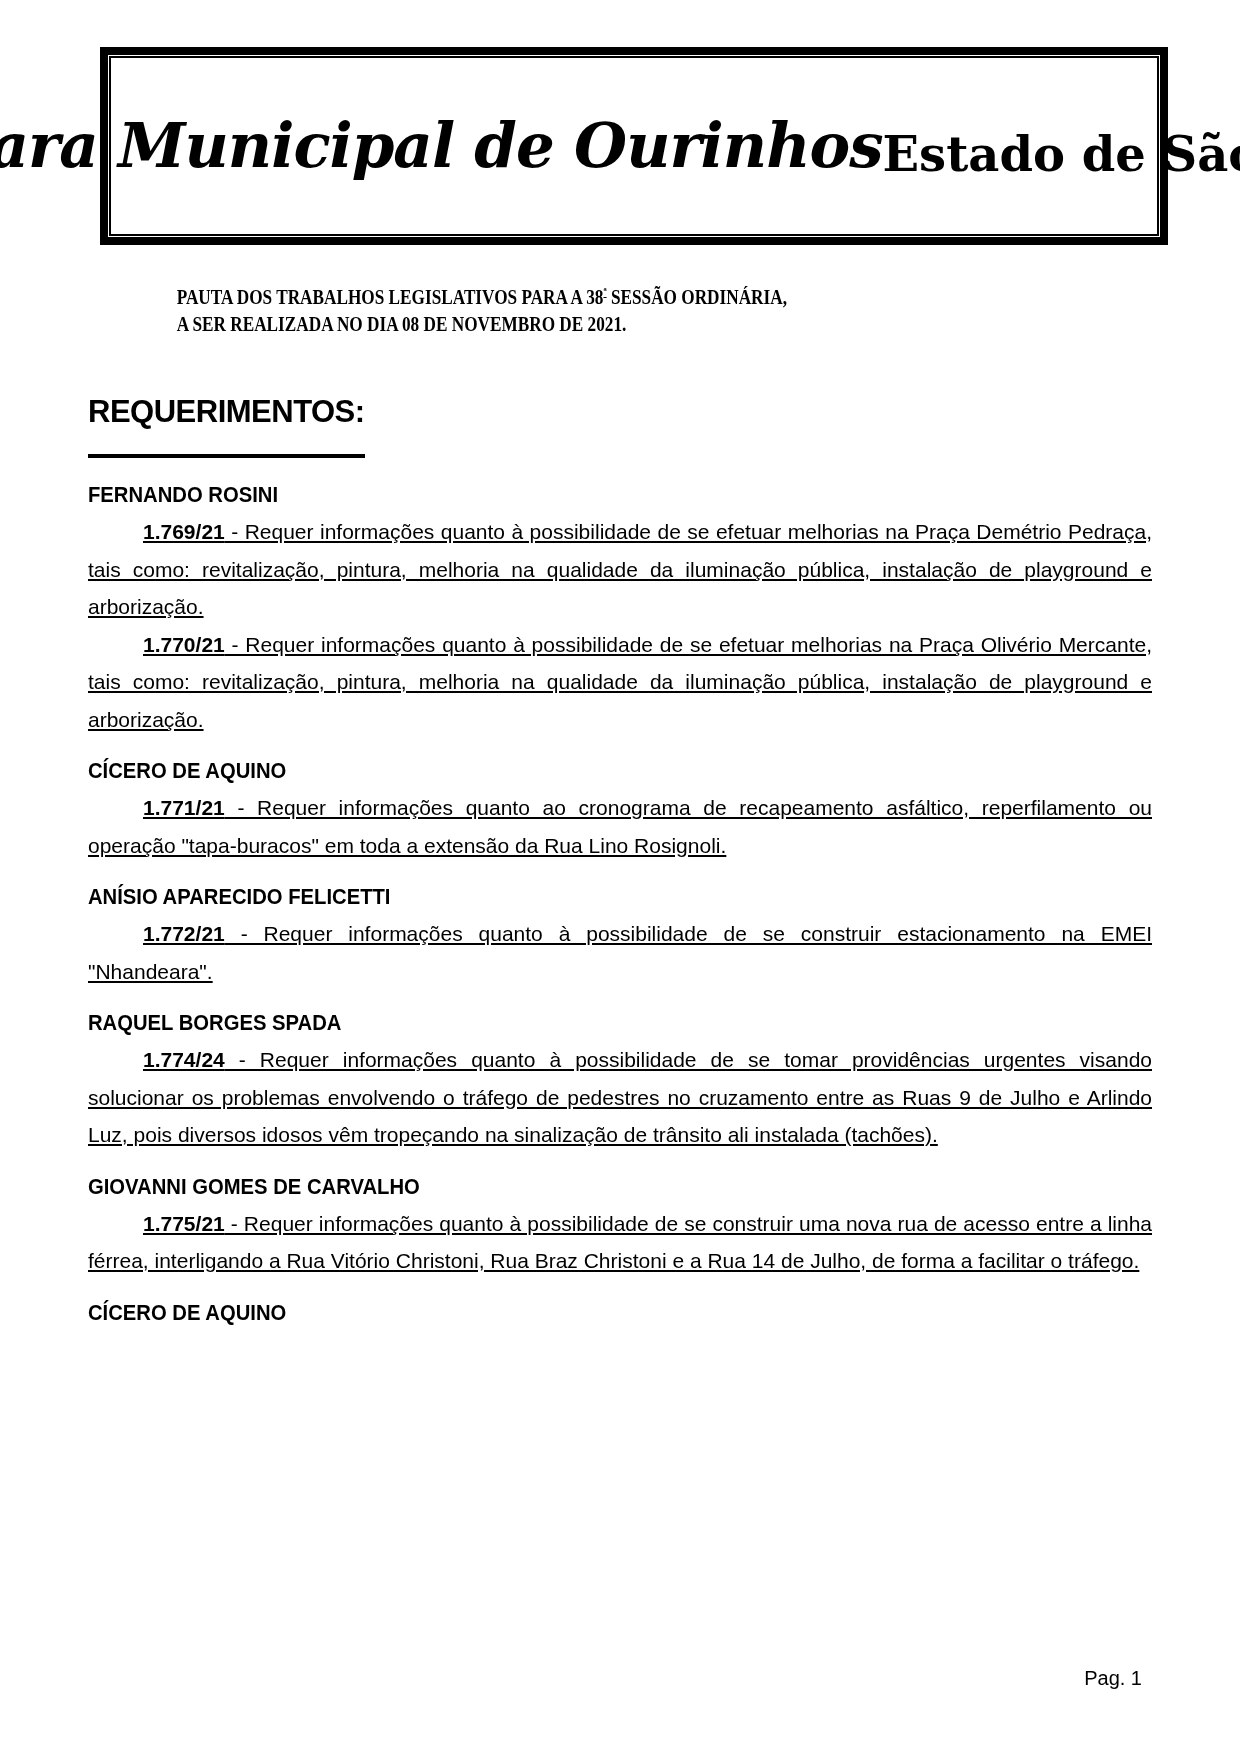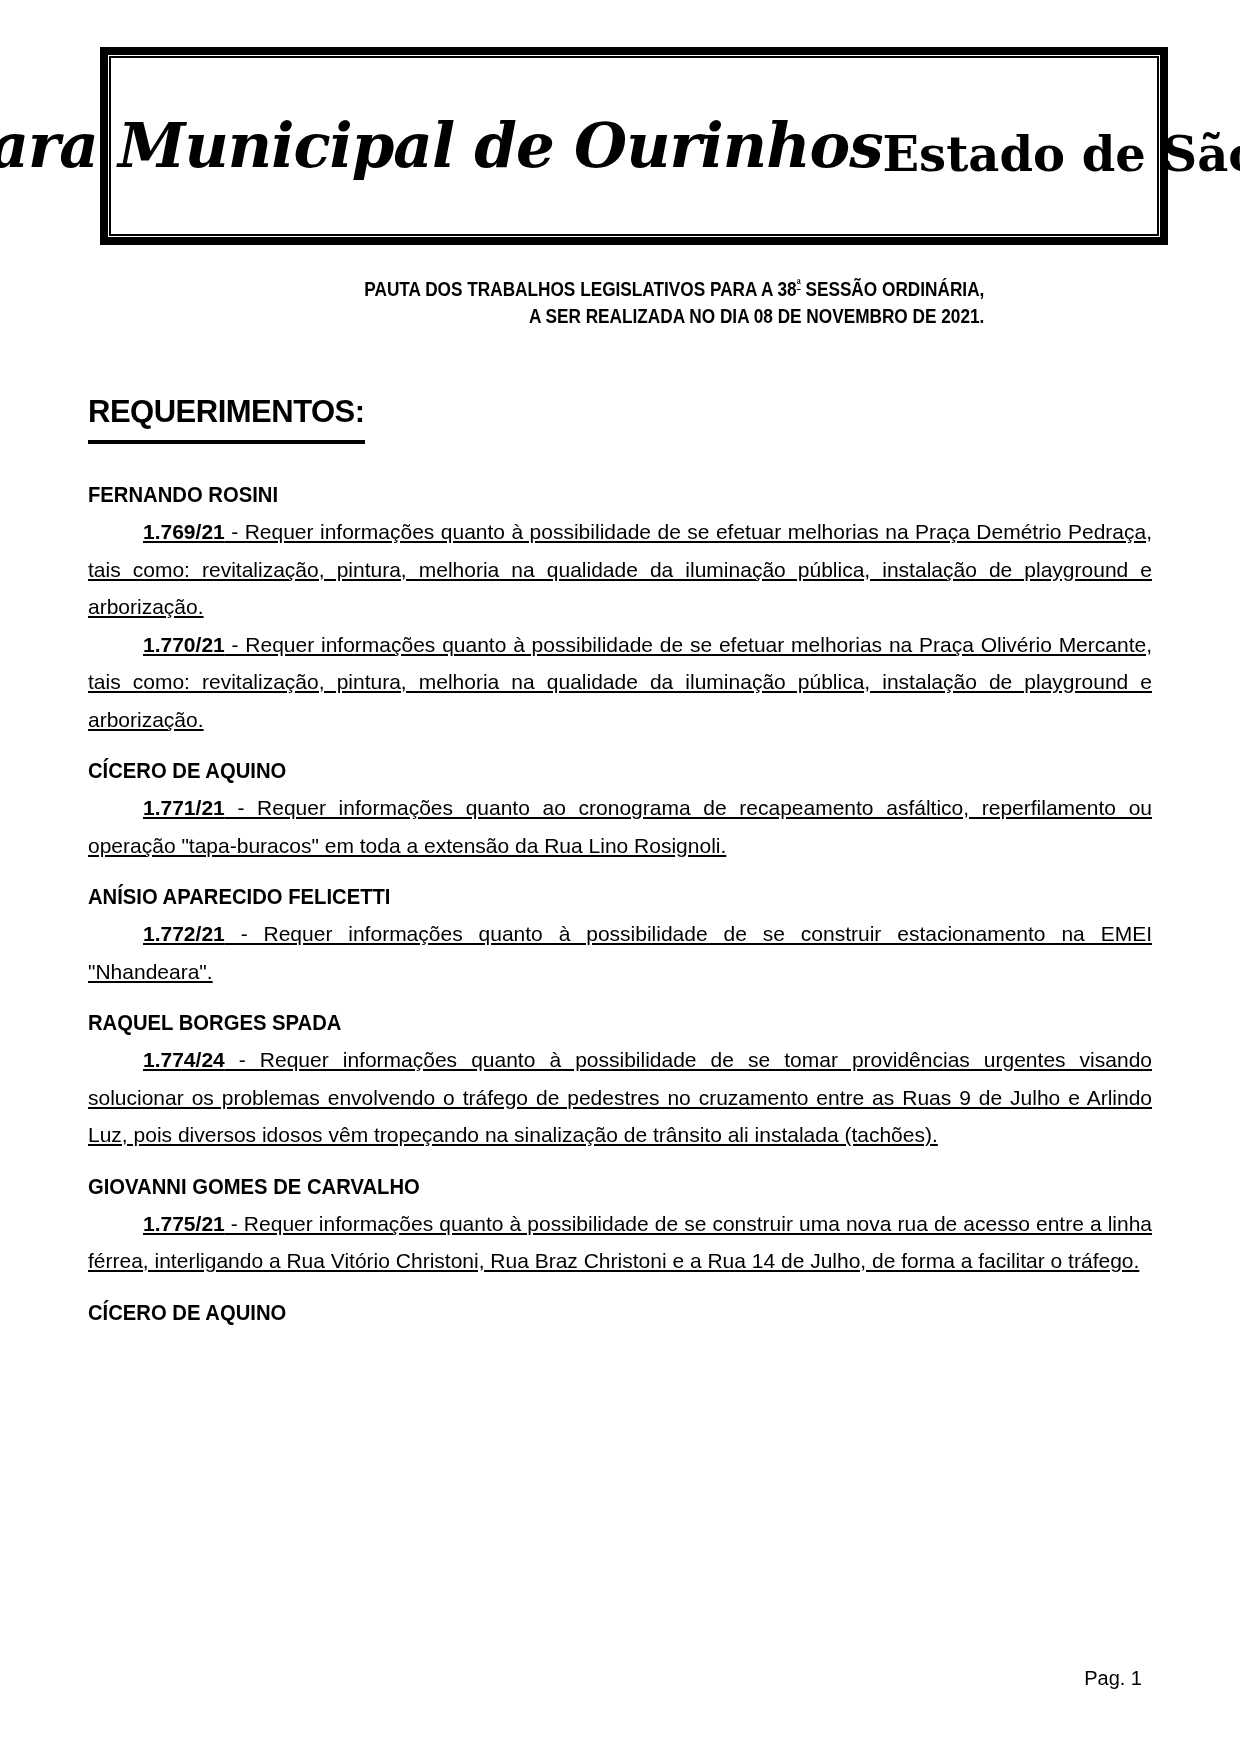--- a/index.html
+++ b/index.html
@@ -28,35 +28,35 @@
     letter-spacing:-1px;
   }
   .org-state{
     font-family:"DejaVu Serif", serif;
     font-weight:bold;font-size:48px;line-height:1.1;
     margin-top:16px;white-space:nowrap;
   }
 
   
   .notice{
-    position:absolute;left:88px;top:270px;width:985px;
-    text-align:right;font-weight:bold;font-size:21px;line-height:27px;
+    position:absolute;left:88px;top:278px;width:985px;
+    text-align:left;font-weight:bold;font-size:21px;line-height:27px;font-family:Liberation Serif, serif;
   }
   .notice-line{
     transform:scaleX(0.82);transform-origin:center;white-space:nowrap;
   }
   .ordinal{
     font-size:0.62em;vertical-align:super;text-decoration:underline;
   }
 
   
   .doc-heading{
     position:absolute;left:88px;top:394px;margin:0;
     font-size:31px;font-weight:bold;letter-spacing:-0.5px;
-    border-bottom:4px solid #000;padding-bottom:10px;
+    border-bottom:4px solid #000;padding-bottom:24px;
     display:inline-block;
   }
 
   
   .content{
     position:absolute;left:88px;top:462px;width:1064px;
   }
   .author{
     font-weight:bold;font-size:22px;line-height:37px;
     margin:14px 0 0 0;

